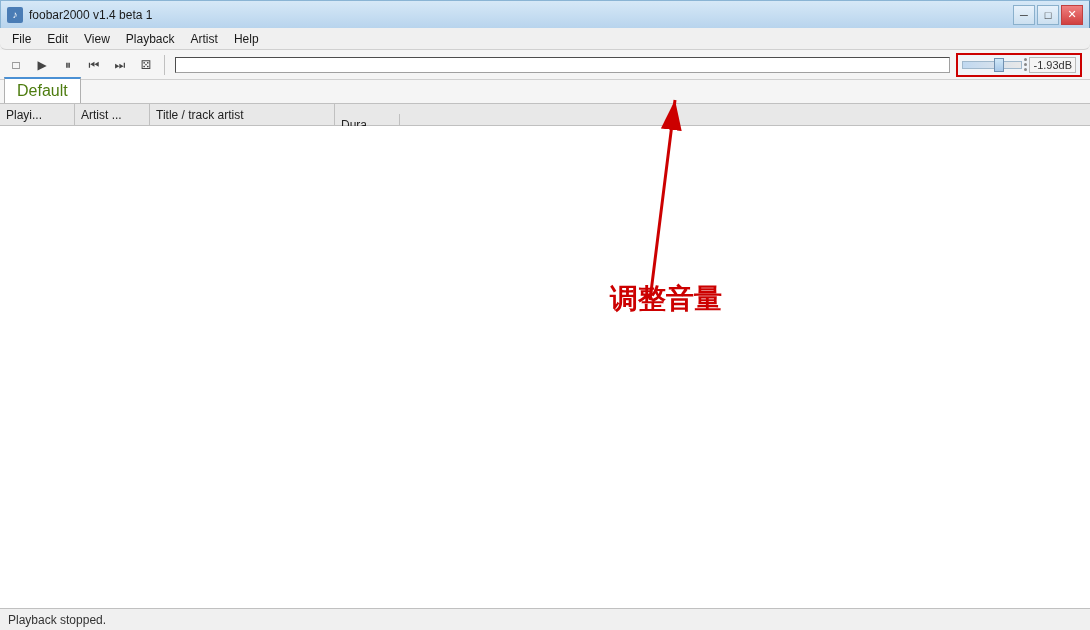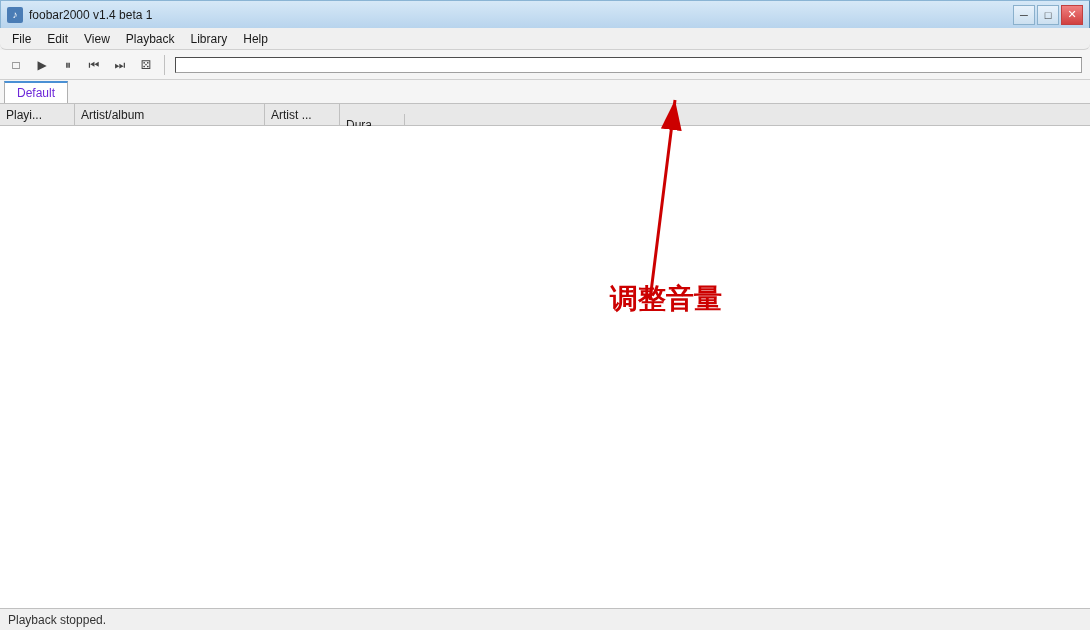--- a/index.html
+++ b/index.html
@@ -184,22 +184,22 @@
       align-items: flex-end;
       padding: 0 4px;
       border-bottom: 1px solid #c0c0c0;
     }
     .tab {
       padding: 3px 12px;
       background: white;
       border: 1px solid #b0b0b0;
       border-bottom: none;
       cursor: pointer;
-      font-size: 12px;
-      color: #6d28d9;
+      font-size: 16px;
+      color: #4d7c0f;
     }
     .tab.active { background: white; border-top: 2px solid #4a90d4; }
 
     
     #col-headers {
       display: flex;
       background: #e8e8e8;
       border-bottom: 1px solid #c0c0c0;
       height: 22px;
       align-items: center;
@@ -281,45 +281,56 @@
     <div class="title-btn maximize">□</div>
     <div class="title-btn close">✕</div>
   </div>
 </div>
 
 <div id="menu-bar">
   <div class="menu-item">File</div>
   <div class="menu-item">Edit</div>
   <div class="menu-item">View</div>
   <div class="menu-item">Playback</div>
-  <div class="menu-item">Library</div>
+  <div class="menu-item">Artist</div>
   <div class="menu-item">Help</div>
 </div>
 
 <div id="toolbar">
   <button class="toolbar-btn">□</button>
   <button class="toolbar-btn">▶</button>
   <button class="toolbar-btn">⏸</button>
   <button class="toolbar-btn">⏮</button>
   <button class="toolbar-btn">⏭</button>
   <button class="toolbar-btn">⚄</button>
   <div class="toolbar-separator"></div>
 
   <div id="seek-bar-area"></div>
 
+  <div id="volume-container">
+    <div id="volume-slider-track">
+      <div id="volume-slider-thumb"></div>
+    </div>
+    <div id="volume-dots">
+      <div class="vol-dot"></div>
+      <div class="vol-dot"></div>
+      <div class="vol-dot"></div>
+    </div>
+    <div id="volume-label">-1.93dB</div>
+  </div>
 </div>
 
 <div id="tab-area">
   <div class="tab active">Default</div>
 </div>
 
 <div id="col-headers">
   <div class="col-header col-playing">Playi...</div>
-  <div class="col-header col-artist">Artist/album</div>
   <div class="col-header col-track">Artist ...</div>
+  <div class="col-header col-title">Title / track artist</div>
   <div class="col-header col-duration">Dura...</div>
 </div>
 
 <div id="main-content"></div>
 
 <div id="status-bar">
   <span>Playback stopped.</span>
 </div>
 
 <div id="annotation">

